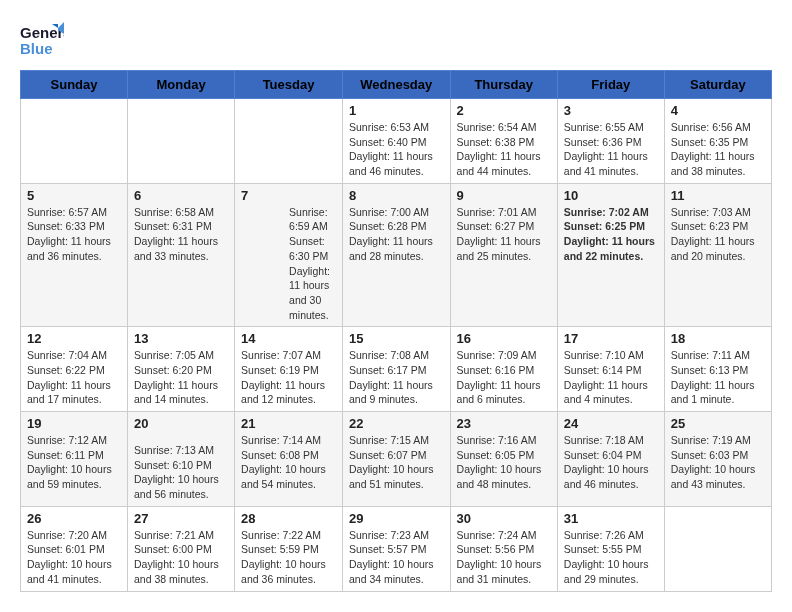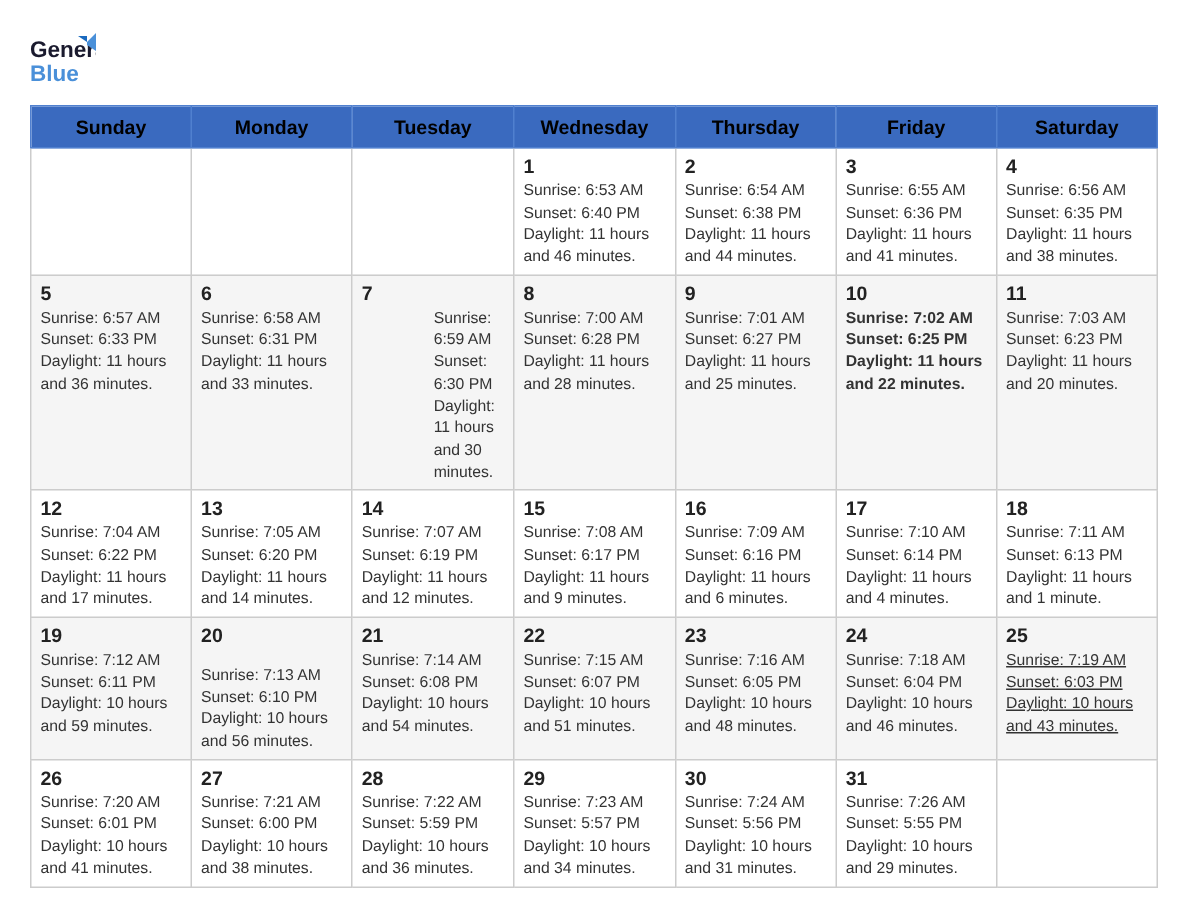--- a/index.html
+++ b/index.html
@@ -278,21 +278,21 @@
         </td>
         <td>
           <div class="day-number">24</div>
           <div class="day-info" style="white-space: pre-line;">Sunrise: 7:18 AM
 Sunset: 6:04 PM
 Daylight: 10 hours
 and 46 minutes.</div>
         </td>
         <td>
           <div class="day-number">25</div>
-          <div class="day-info" style="white-space: pre-line; text-decoration: underline;">Sunrise: 7:19 AM
+          <div class="day-info" style="white-space: pre-line;">Sunrise: 7:19 AM
 Sunset: 6:03 PM
 Daylight: 10 hours
 and 43 minutes.</div>
         </td>
       </tr>
       <tr>
         <td>
           <div class="day-number">26</div>
           <div class="day-info" style="white-space: pre-line;">Sunrise: 7:20 AM
 Sunset: 6:01 PM

